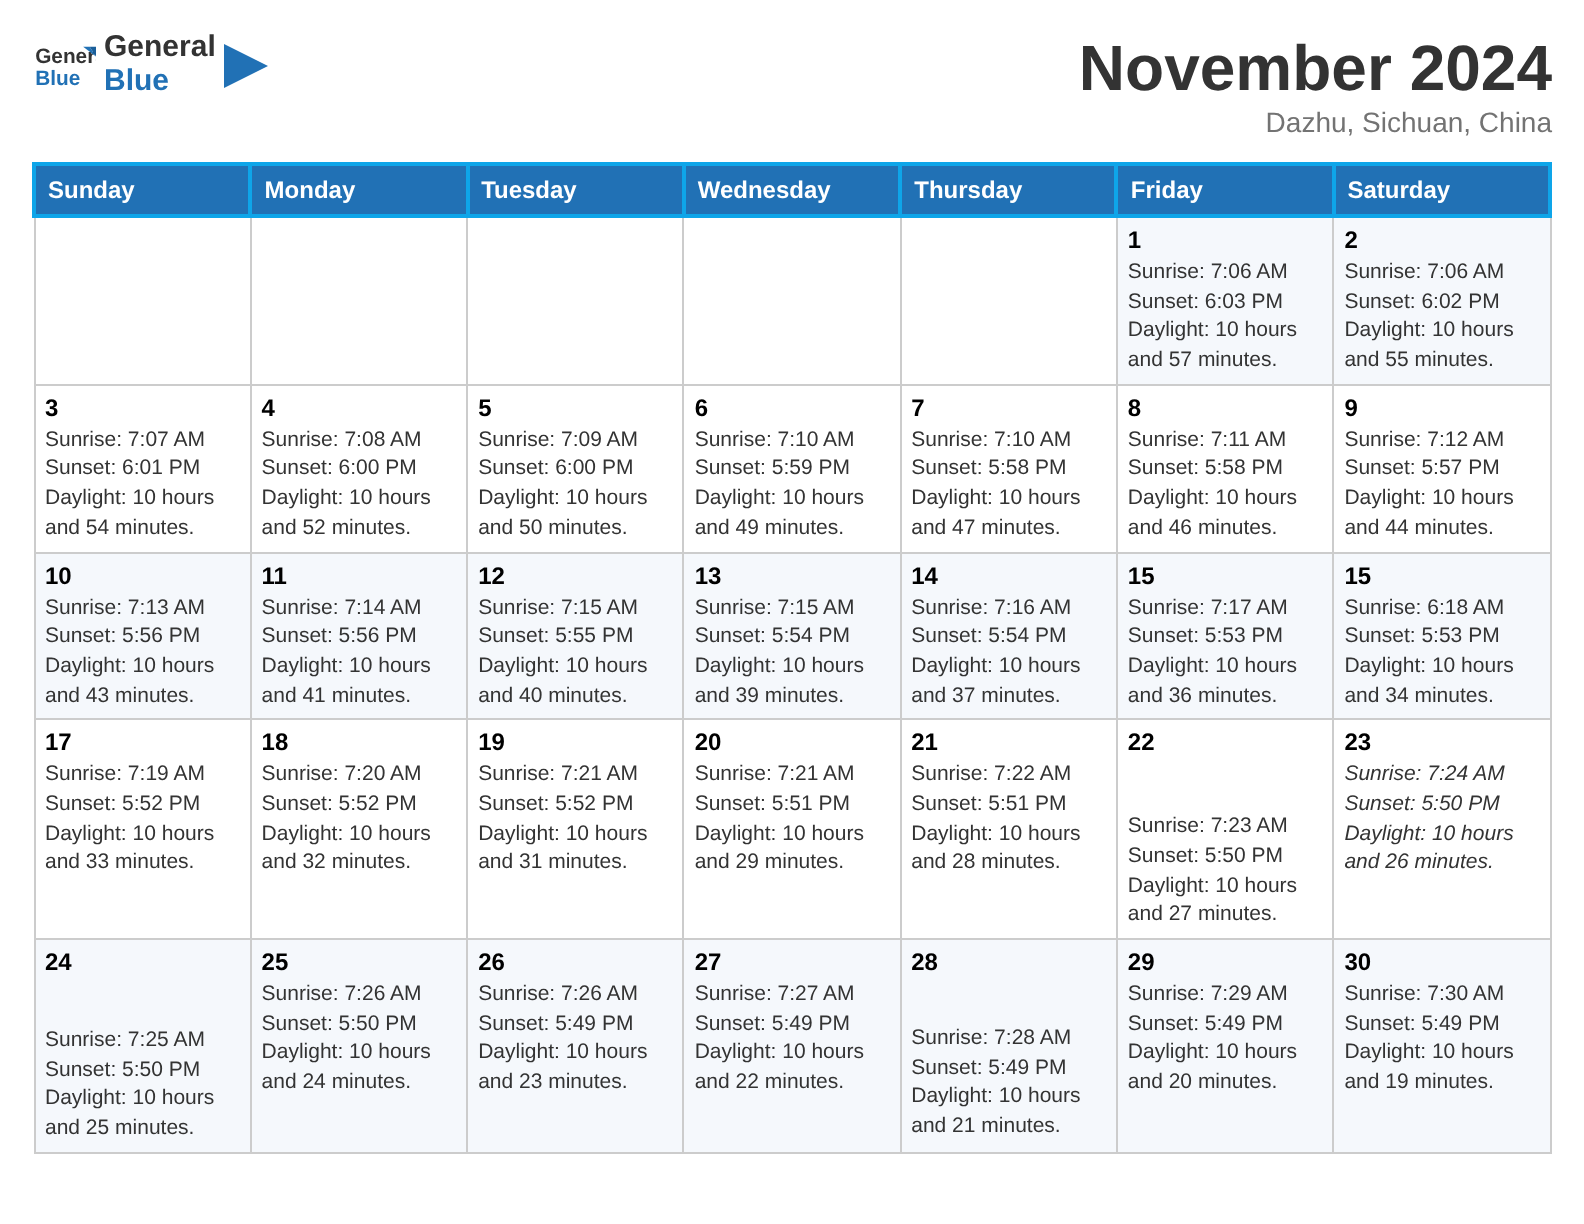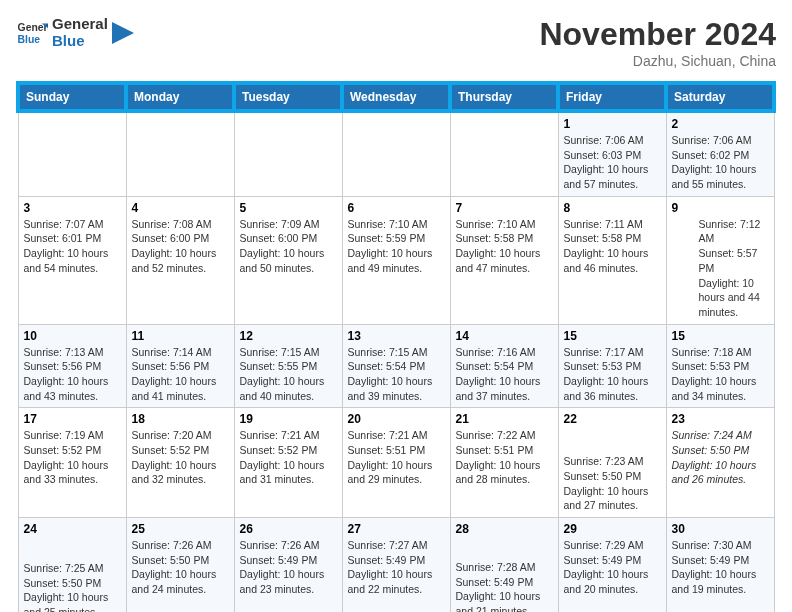--- a/index.html
+++ b/index.html
@@ -42,21 +42,21 @@
       width: 100%;
       border-collapse: collapse;
       font-size: 11px;
     }
     .calendar th {
       background-color: #2171b5;
       color: #fff;
       text-align: left;
       padding: 5px 6px;
       font-size: 12px;
-      border: 4px solid #0ea5e9;
+      border: 2px solid #0ea5e9;
     }
     .calendar td {
       border: 1px solid #ccc;
       vertical-align: top;
       padding: 4px 5px;
       width: calc(100% / 7);
       min-height: 80px;
       background: #fff;
     }
     .calendar tr:nth-child(odd) td {
@@ -169,21 +169,21 @@
 Daylight: 10 hours and 47 minutes.</div>
         </td>
         <td>
           <span class="day-num">8</span>
           <div class="day-info" style="white-space: pre-line;">Sunrise: 7:11 AM
 Sunset: 5:58 PM
 Daylight: 10 hours and 46 minutes.</div>
         </td>
         <td>
           <span class="day-num">9</span>
-          <div class="day-info" style="white-space: pre-line; margin-left: 27px;">Sunrise: 7:12 AM
+          <div class="day-info" style="white-space: pre-line;">Sunrise: 7:12 AM
 Sunset: 5:57 PM
 Daylight: 10 hours and 44 minutes.</div>
         </td>
       </tr>
       <tr>
         <td>
           <span class="day-num">10</span>
           <div class="day-info" style="white-space: pre-line;">Sunrise: 7:13 AM
 Sunset: 5:56 PM
 Daylight: 10 hours and 43 minutes.</div>
@@ -213,21 +213,21 @@
 Daylight: 10 hours and 37 minutes.</div>
         </td>
         <td>
           <span class="day-num">15</span>
           <div class="day-info" style="white-space: pre-line;">Sunrise: 7:17 AM
 Sunset: 5:53 PM
 Daylight: 10 hours and 36 minutes.</div>
         </td>
         <td>
           <span class="day-num">15</span>
-          <div class="day-info" style="white-space: pre-line;">Sunrise: 7:18 AM
+          <div class="day-info" style="white-space: pre-line;">Sunrise: 6:18 AM
 Sunset: 5:53 PM
 Daylight: 10 hours and 34 minutes.</div>
         </td>
       </tr>
       <tr>
         <td>
           <span class="day-num">17</span>
           <div class="day-info" style="white-space: pre-line;">Sunrise: 7:19 AM
 Sunset: 5:52 PM
 Daylight: 10 hours and 33 minutes.</div>

